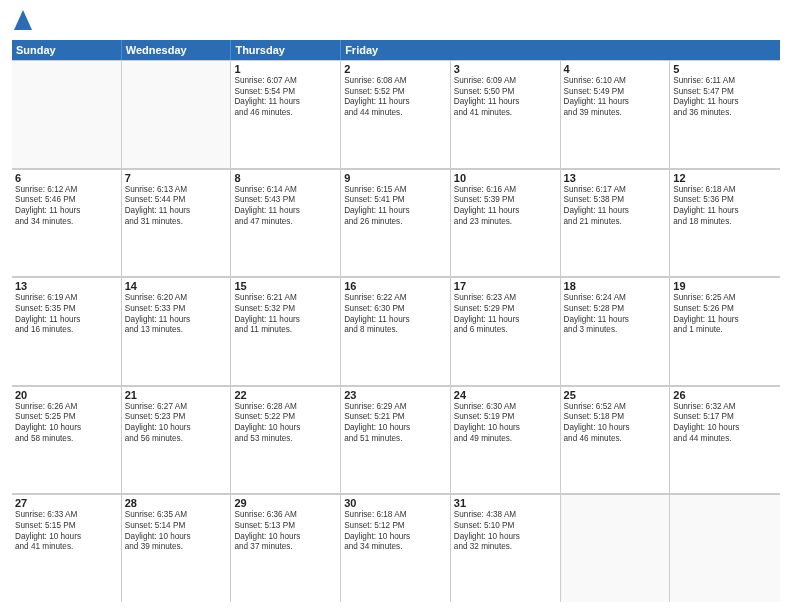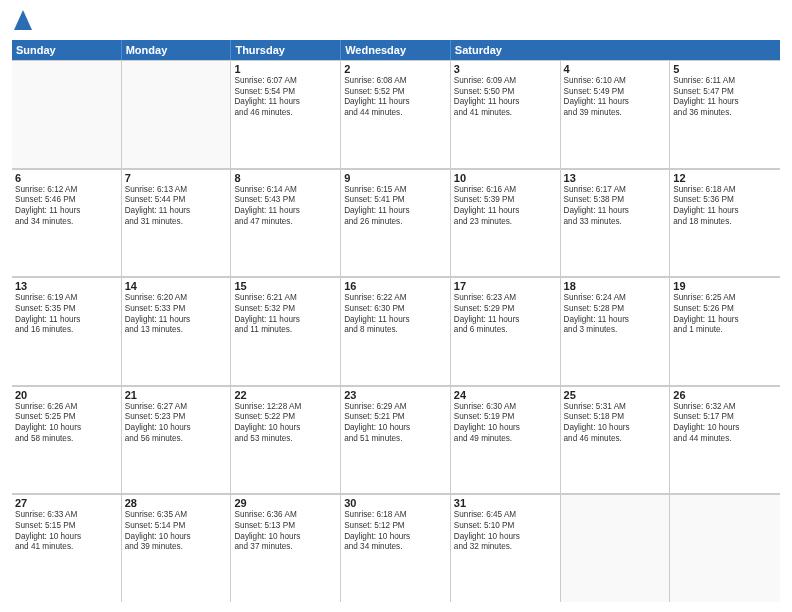--- a/index.html
+++ b/index.html
@@ -128,24 +128,23 @@
     </div>
     <div class="title-block">
       <div class="month-title"></div>
       <div class="location"></div>
     </div>
   </div>
 
   <div class="calendar">
     <div class="cal-header">
     <div class="cal-header-cell">Sunday</div>
-        <div class="cal-header-cell">Monday</div>
+        <div class="cal-header-cell">Wednesday</div>
         <div class="cal-header-cell">Thursday</div>
-        <div class="cal-header-cell">Wednesday</div>
-        <div class="cal-header-cell">Saturday</div>
+        <div class="cal-header-cell">Friday</div>
       </div>
     <div class="cal-body">
     <div class="cal-row">
           <div class="cal-cell empty"></div>
           <div class="cal-cell empty"></div>
           <div class="cal-cell">
             <span class="day-num">1</span>
             <span class="cell-line">Sunrise: 6:07 AM</span>
             <span class="cell-line">Sunset: 5:54 PM</span>
             <span class="cell-line">Daylight: 11 hours</span>
@@ -214,21 +213,21 @@
             <span class="cell-line">Sunrise: 6:16 AM</span>
             <span class="cell-line">Sunset: 5:39 PM</span>
             <span class="cell-line">Daylight: 11 hours</span>
             <span class="cell-line">and 23 minutes.</span>
           </div>
           <div class="cal-cell">
             <span class="day-num">13</span>
             <span class="cell-line">Sunrise: 6:17 AM</span>
             <span class="cell-line">Sunset: 5:38 PM</span>
             <span class="cell-line">Daylight: 11 hours</span>
-            <span class="cell-line">and 33 minutes.</span>
+            <span class="cell-line">and 21 minutes.</span>
           </div>
           <div class="cal-cell">
             <span class="day-num">12</span>
             <span class="cell-line">Sunrise: 6:18 AM</span>
             <span class="cell-line">Sunset: 5:36 PM</span>
             <span class="cell-line">Daylight: 11 hours</span>
             <span class="cell-line">and 18 minutes.</span>
           </div>
         </div>
         <div class="cal-row">
@@ -292,42 +291,42 @@
           </div>
           <div class="cal-cell">
             <span class="day-num">21</span>
             <span class="cell-line">Sunrise: 6:27 AM</span>
             <span class="cell-line">Sunset: 5:23 PM</span>
             <span class="cell-line">Daylight: 10 hours</span>
             <span class="cell-line">and 56 minutes.</span>
           </div>
           <div class="cal-cell">
             <span class="day-num">22</span>
-            <span class="cell-line">Sunrise: 12:28 AM</span>
+            <span class="cell-line">Sunrise: 6:28 AM</span>
             <span class="cell-line">Sunset: 5:22 PM</span>
             <span class="cell-line">Daylight: 10 hours</span>
             <span class="cell-line">and 53 minutes.</span>
           </div>
           <div class="cal-cell">
             <span class="day-num">23</span>
             <span class="cell-line">Sunrise: 6:29 AM</span>
             <span class="cell-line">Sunset: 5:21 PM</span>
             <span class="cell-line">Daylight: 10 hours</span>
             <span class="cell-line">and 51 minutes.</span>
           </div>
           <div class="cal-cell">
             <span class="day-num">24</span>
             <span class="cell-line">Sunrise: 6:30 AM</span>
             <span class="cell-line">Sunset: 5:19 PM</span>
             <span class="cell-line">Daylight: 10 hours</span>
             <span class="cell-line">and 49 minutes.</span>
           </div>
           <div class="cal-cell">
             <span class="day-num">25</span>
-            <span class="cell-line">Sunrise: 5:31 AM</span>
+            <span class="cell-line">Sunrise: 6:52 AM</span>
             <span class="cell-line">Sunset: 5:18 PM</span>
             <span class="cell-line">Daylight: 10 hours</span>
             <span class="cell-line">and 46 minutes.</span>
           </div>
           <div class="cal-cell">
             <span class="day-num">26</span>
             <span class="cell-line">Sunrise: 6:32 AM</span>
             <span class="cell-line">Sunset: 5:17 PM</span>
             <span class="cell-line">Daylight: 10 hours</span>
             <span class="cell-line">and 44 minutes.</span>
@@ -357,21 +356,21 @@
           </div>
           <div class="cal-cell">
             <span class="day-num">30</span>
             <span class="cell-line">Sunrise: 6:18 AM</span>
             <span class="cell-line">Sunset: 5:12 PM</span>
             <span class="cell-line">Daylight: 10 hours</span>
             <span class="cell-line">and 34 minutes.</span>
           </div>
           <div class="cal-cell">
             <span class="day-num">31</span>
-            <span class="cell-line">Sunrise: 6:45 AM</span>
+            <span class="cell-line">Sunrise: 4:38 AM</span>
             <span class="cell-line">Sunset: 5:10 PM</span>
             <span class="cell-line">Daylight: 10 hours</span>
             <span class="cell-line">and 32 minutes.</span>
           </div>
           <div class="cal-cell empty"></div>
           <div class="cal-cell empty"></div>
         </div>
       </div>
   </div>
 </div>

